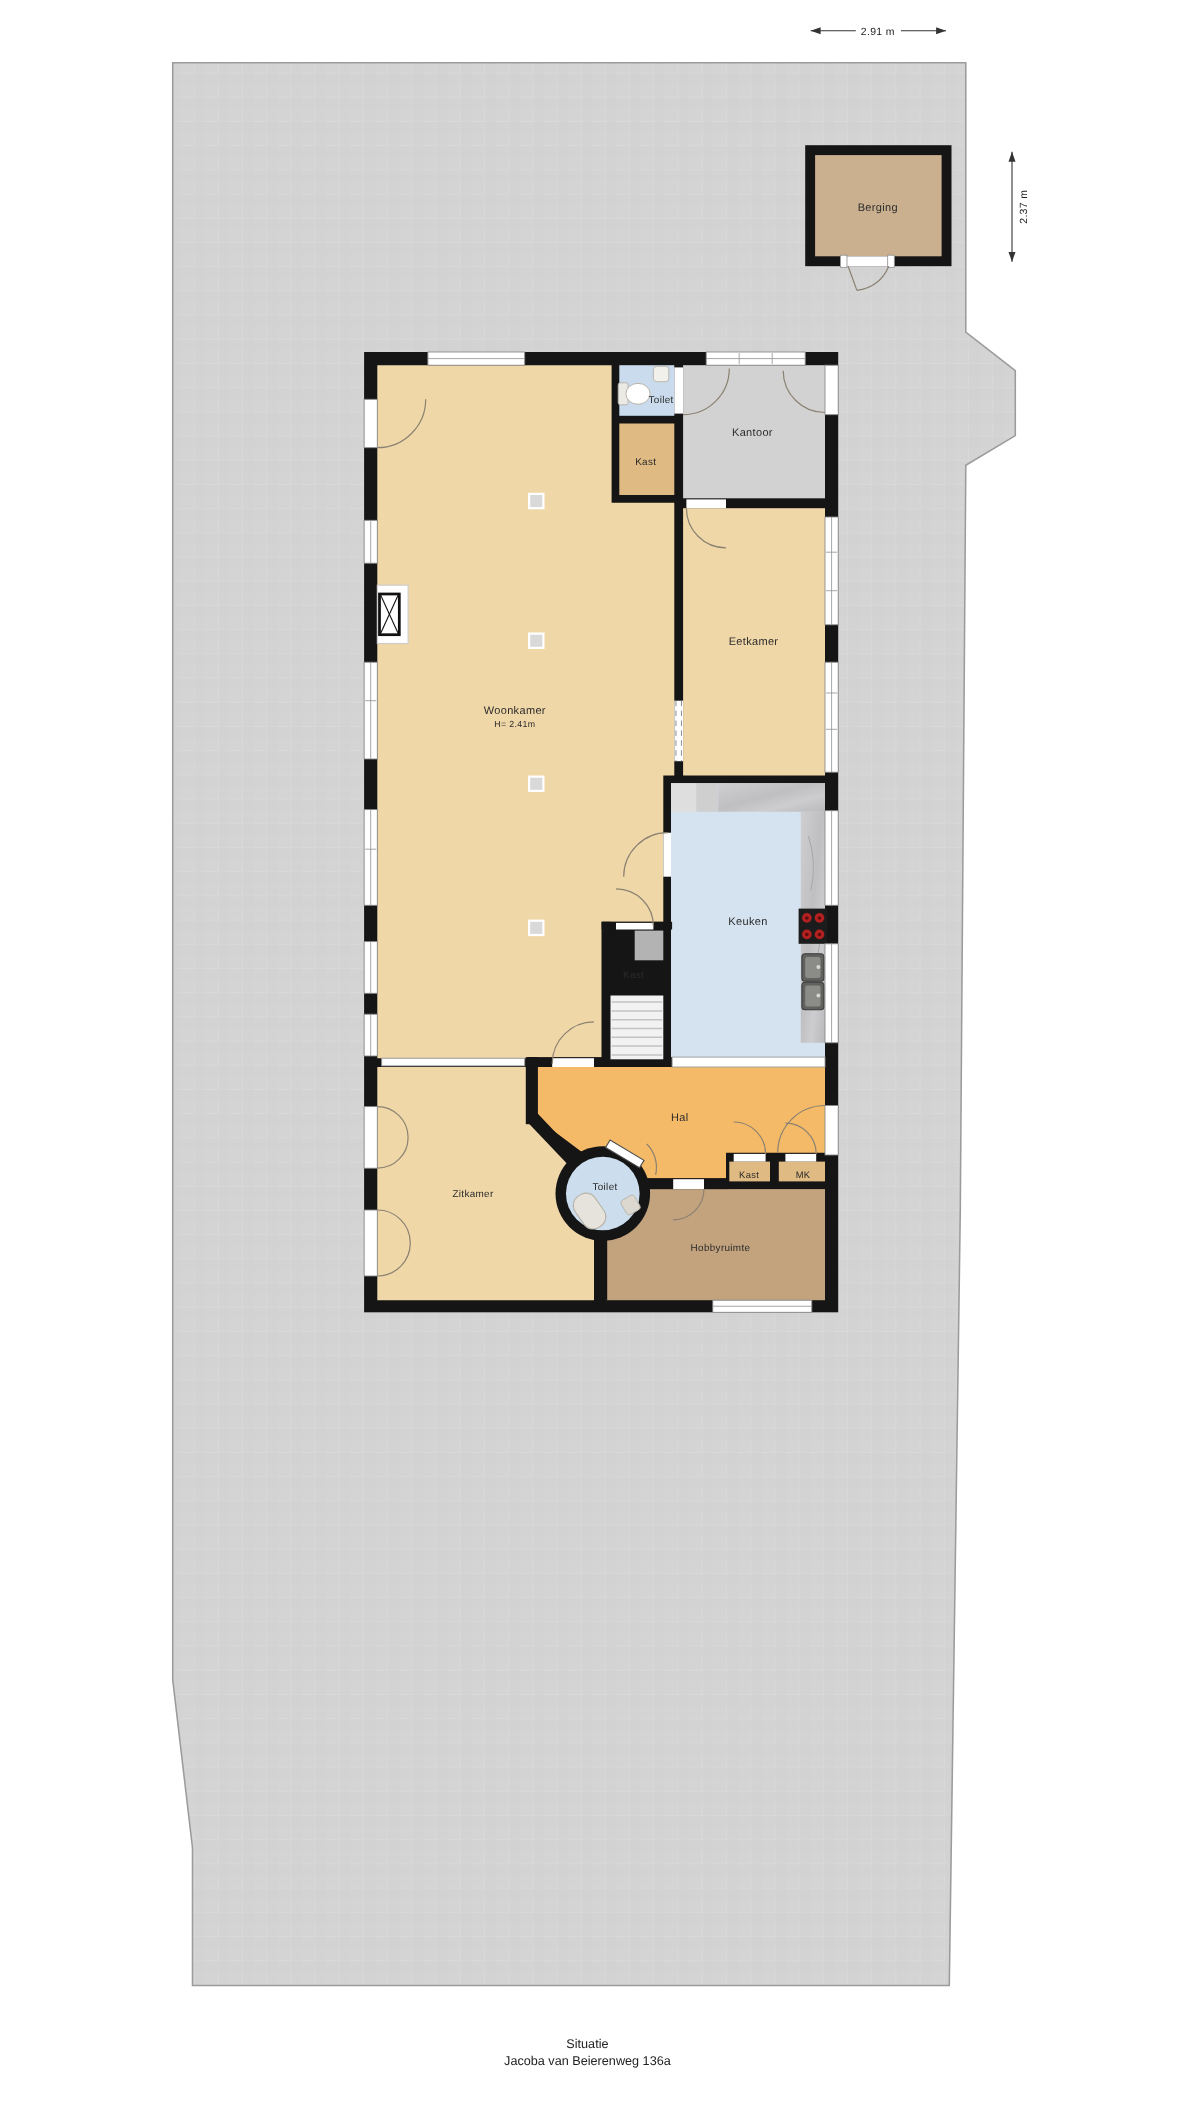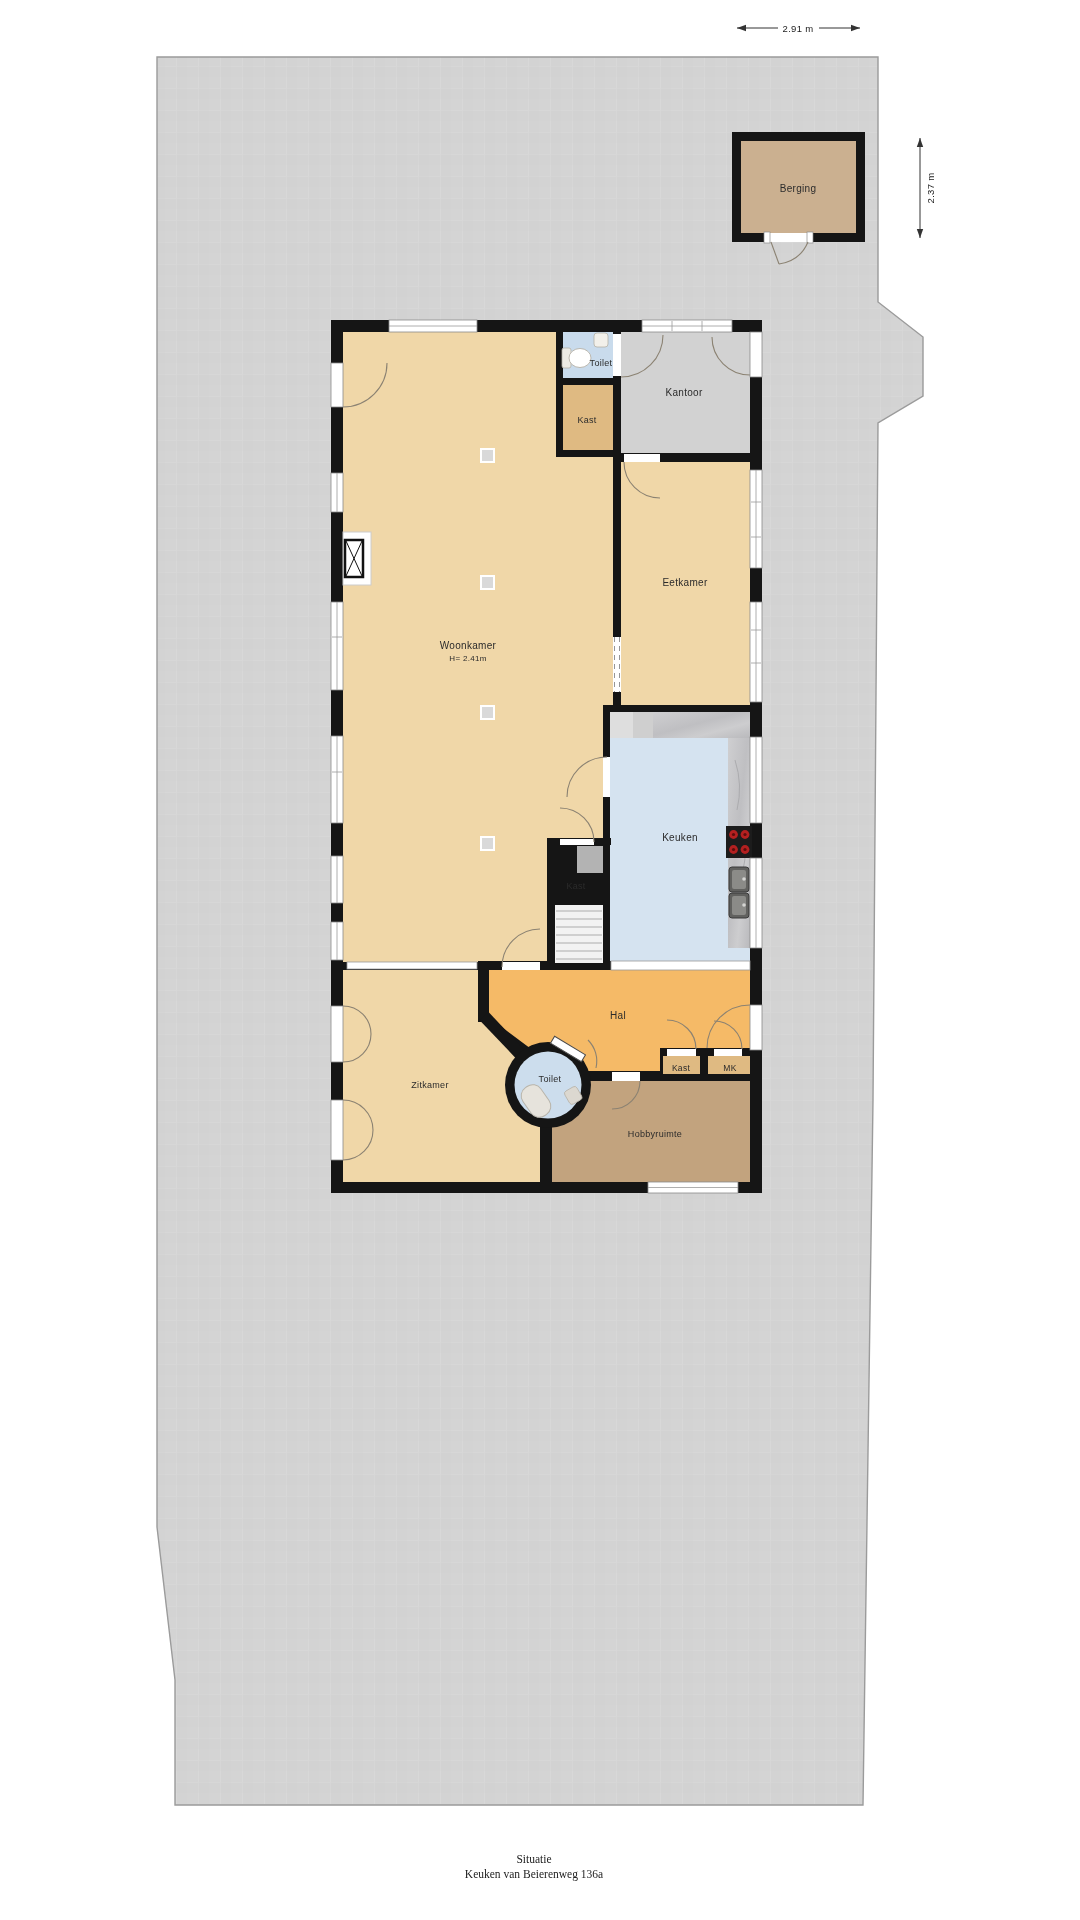--- a/index.html
+++ b/index.html
@@ -6,21 +6,21 @@
   .canvas{position:relative;width:1080px;height:1920px;background:#ffffff;overflow:hidden;
           font-family:"Liberation Sans", sans-serif;}
   svg{position:absolute;left:0;top:0;}
   text{fill:#2b2b2b;font-family:"Liberation Sans", sans-serif;letter-spacing:.3px;}
   .room-label{font-size:10px;text-anchor:middle;}
   .room-label-sm{font-size:9px;text-anchor:middle;}
   .room-label-xs{font-size:8.5px;text-anchor:middle;}
   .sub-label{font-size:8px;text-anchor:middle;}
   .measure-label{font-size:9.5px;text-anchor:middle;fill:#222;}
   .caption{position:absolute;left:0;top:1852px;width:1068px;text-align:center;color:#222;
-           font-size:11.5px;line-height:15px;font-family:Liberation Serif, serif;}
+           font-size:11.5px;line-height:15px;}
   .win{fill:#ffffff;stroke:#8a8a8a;stroke-width:.8;}
   .gap{fill:#ffffff;}
   .arc{fill:none;stroke:#8b8272;stroke-width:1.1;}
   .winline{stroke:#9a9a9a;stroke-width:.8;}
   .thresh{fill:#ffffff;stroke:#9a9a9a;stroke-width:.8;}
   .wall{fill:#151515;}
   .stepline{stroke:#c3c3c3;stroke-width:1.4;}
 </style>
 </head>
 <body>
@@ -260,15 +260,15 @@
     <text class="room-label-sm" x="430" y="1088">Zitkamer</text>
     <text class="room-label-sm" x="550" y="1082">Toilet</text>
     <text class="room-label-xs" x="681" y="1071">Kast</text>
     <text class="room-label-xs" x="730" y="1071">MK</text>
     <text class="room-label-sm" x="655" y="1137">Hobbyruimte</text>
   </g>
 </svg>
 
 <div class="caption">
   <div>Situatie</div>
-  <div>Keuken van Beierenweg 136a</div>
+  <div>Jacoba van Beierenweg 136a</div>
 </div>
 </div>
 
 </body></html>

